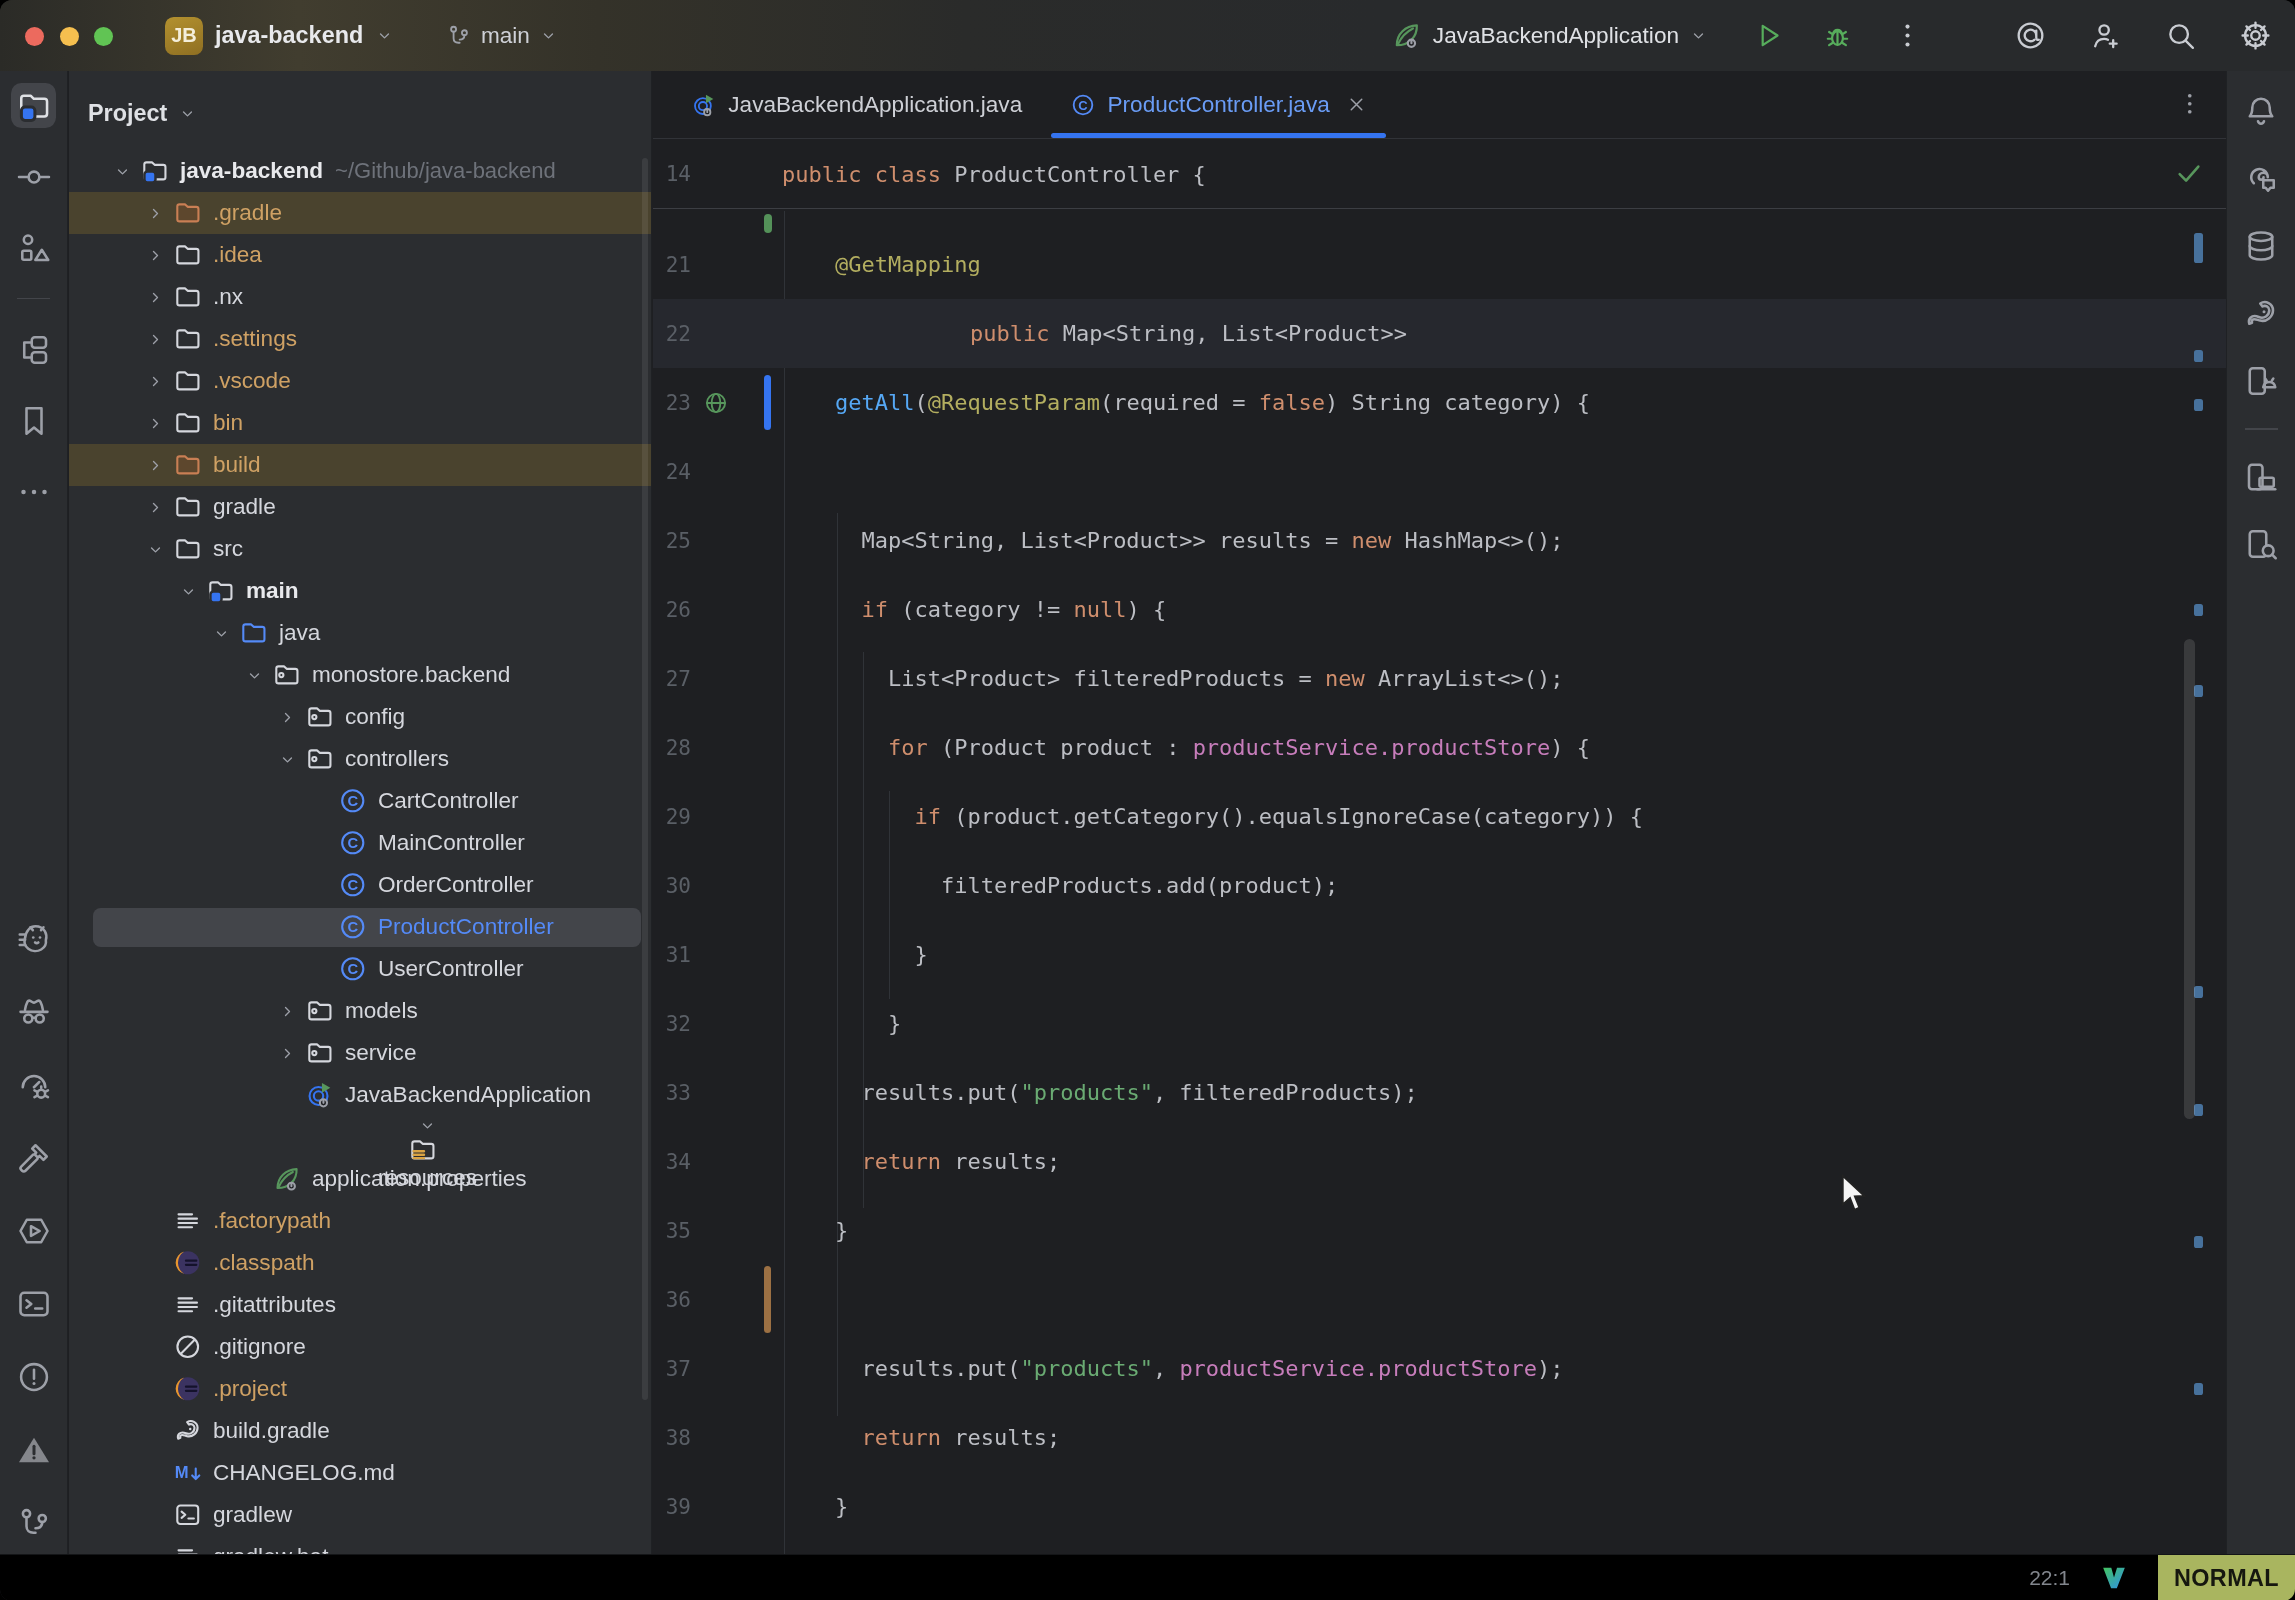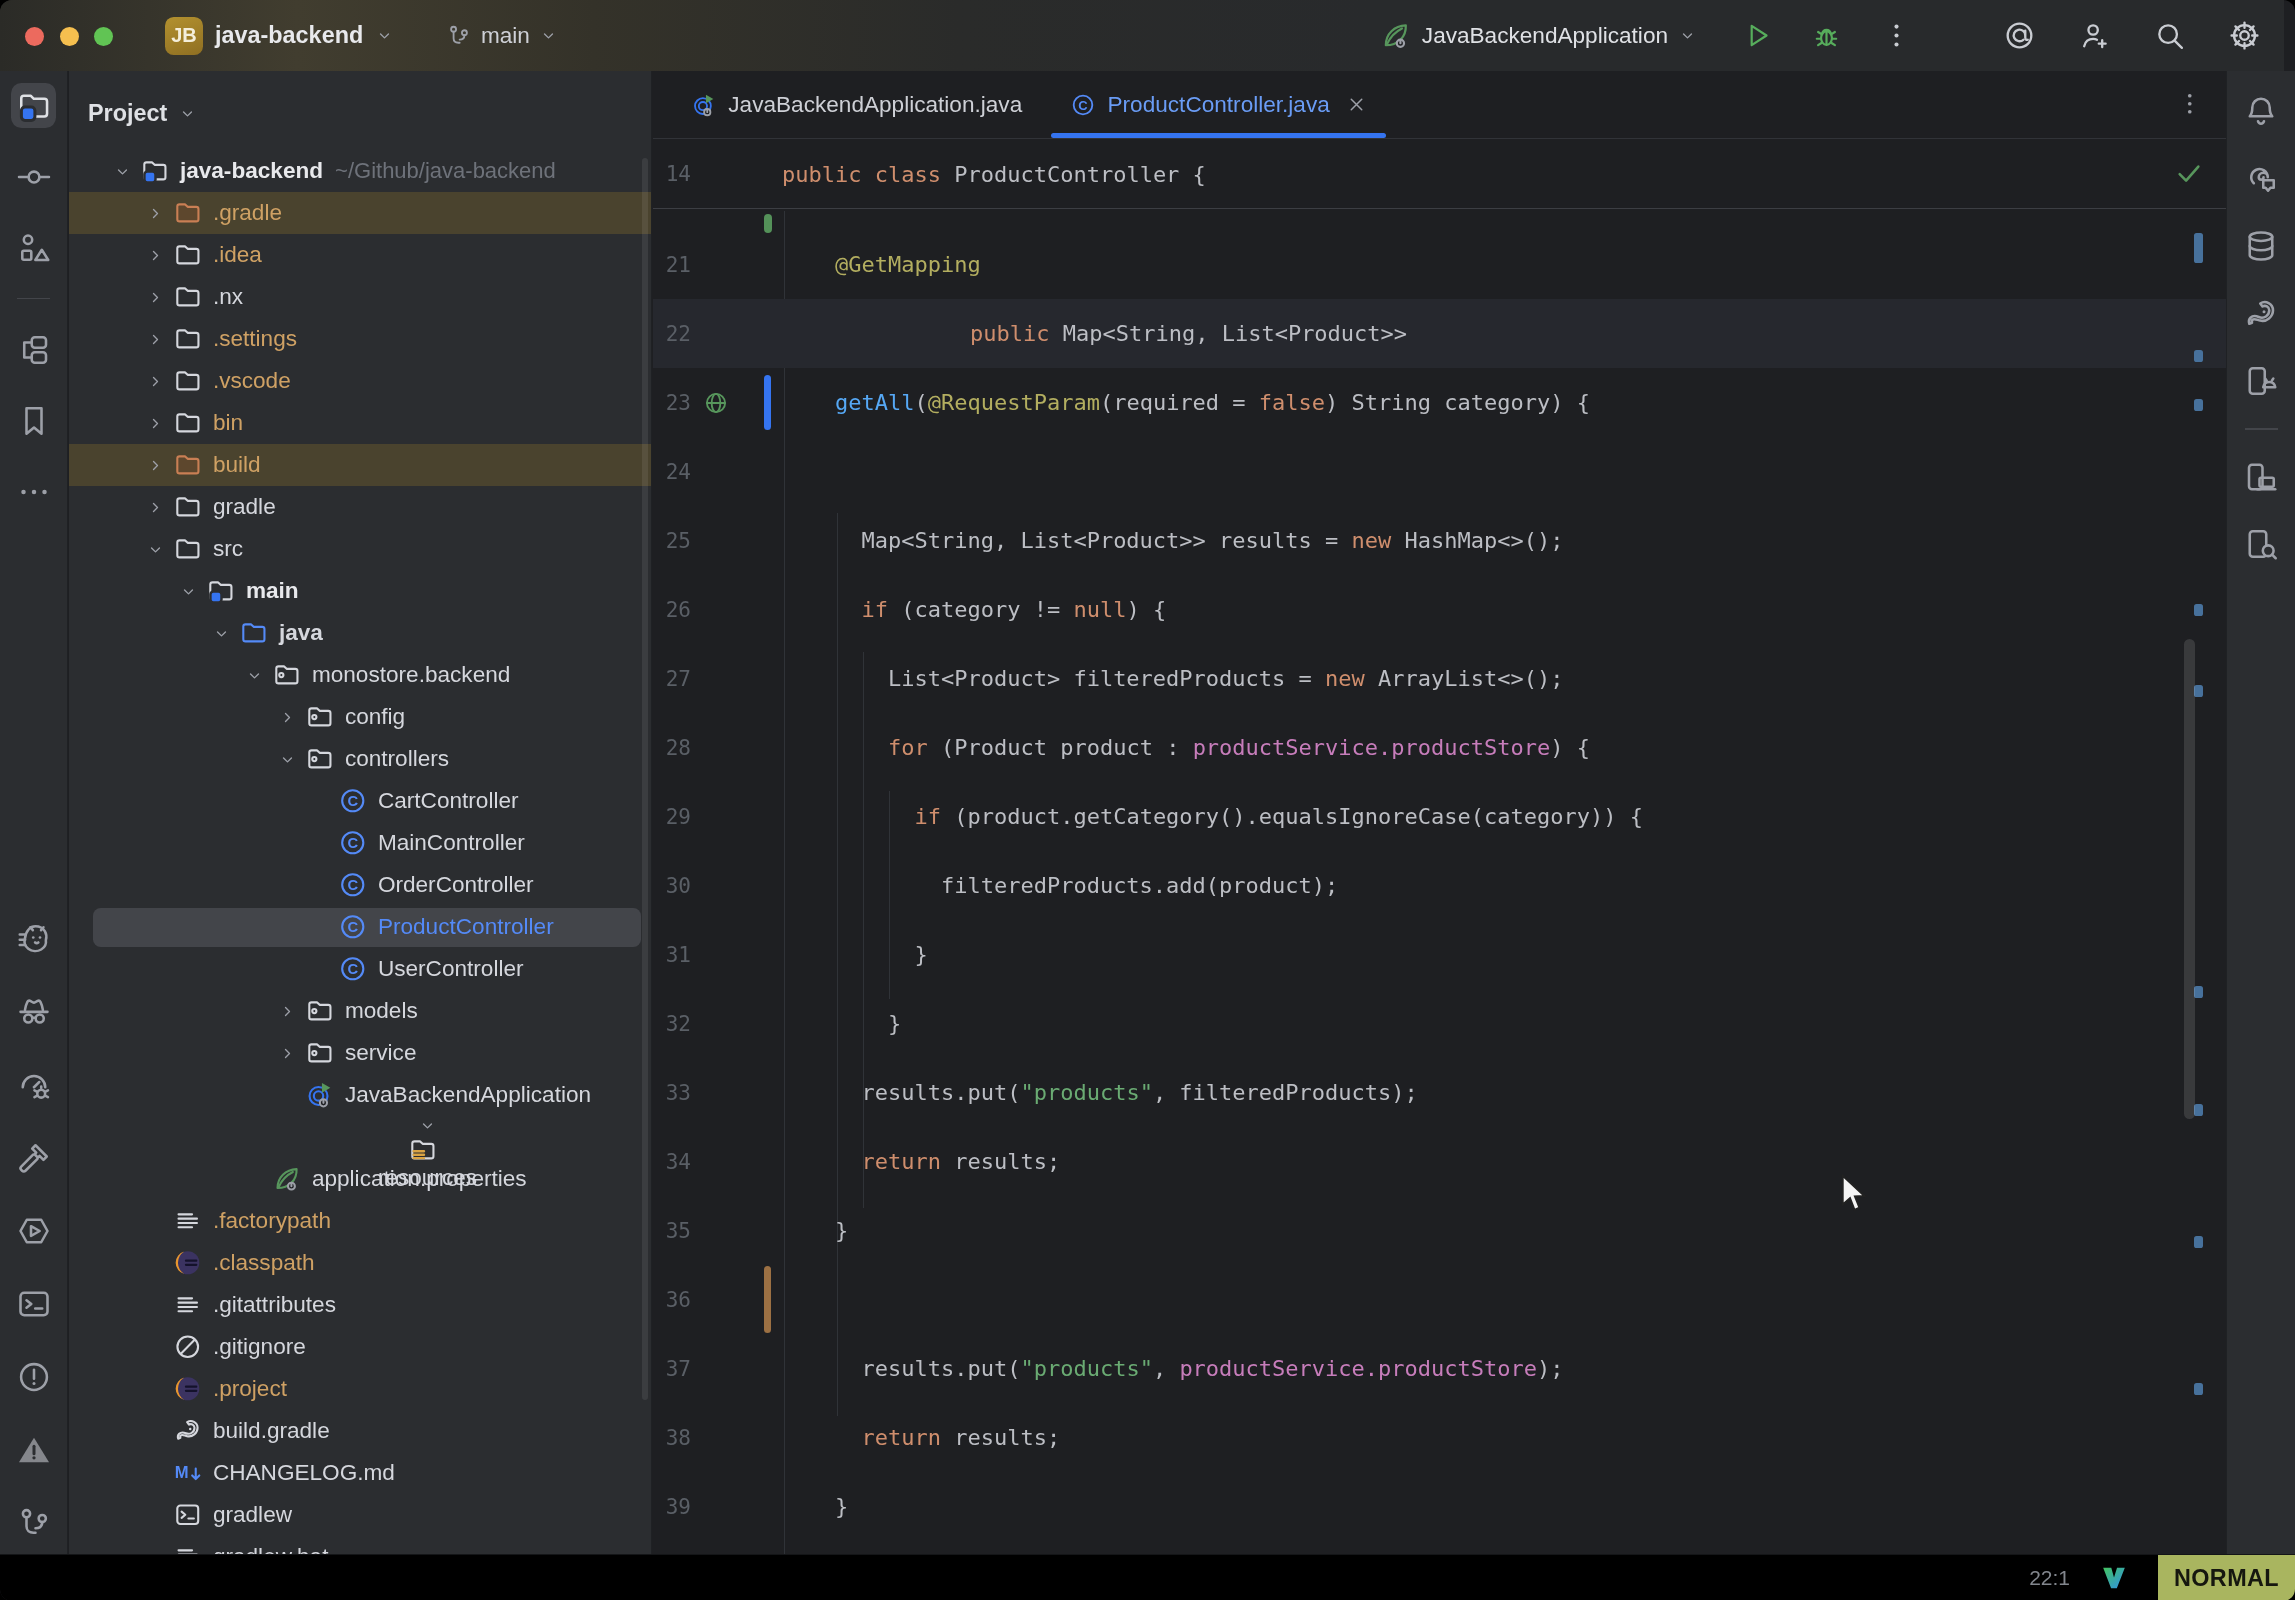--- a/index.html
+++ b/index.html
@@ -1,21 +1,21 @@
 <!DOCTYPE html>
 <html style="font-size:14px"><head>
 <meta charset="utf-8">
 <style>
   html,body{margin:0;padding:0;background:#000;width:2295px;height:1601px;overflow:hidden;
     font-family:"Liberation Sans", sans-serif;}
   *{box-sizing:border-box;}
   .window{position:relative;width:2295px;height:1601px;background:#1e1f22;border-radius:12px;overflow:hidden;}
 
   
-  .titlebar{position:absolute;top:0;left:0;right:11px;height:71px;
+  .titlebar{position:absolute;top:0;left:0;right:0;height:71px;
     background:linear-gradient(90deg,#2b2b27 0%,#413d2f 13%,#343229 26%,#2a2b2a 42%,#282a2c 60%,#282a2c 100%);
     display:flex;align-items:center;}
   .traffic{position:absolute;left:25px;top:27px;display:flex;gap:15.6px;}
   .tl{width:19px;height:19px;border-radius:50%;}
   .tl.red{background:#ec6a5e;} .tl.yellow{background:#f5bf4f;} .tl.green{background:#61c454;}
   .proj-badge{position:absolute;left:165px;top:16.5px;width:38px;height:38px;border-radius:8.7px;
     background:linear-gradient(160deg,#b3912f,#8f6f22);color:#f4eeda;font-weight:bold;font-size:20px;
     display:flex;align-items:center;justify-content:center;}
   .tb-left{position:absolute;left:215px;top:0;height:71px;display:flex;align-items:center;gap:12px;}
   .tb-proj{color:#e8e9ec;font-weight:700;font-size:23.4px;}
@@ -468,21 +468,21 @@
             </svg>
           </span>
           <span class="ticon">
             <svg viewBox="0 0 24 24" fill="none" stroke="currentColor" stroke-width="1.7" stroke-linecap="round" stroke-linejoin="round">
               <path d="M3.5 7c0-1 .8-1.8 1.8-1.8h4.6l2 2h7c1 0 1.8.8 1.8 1.8v8.2c0 1-.8 1.8-1.8 1.8H5.3c-1 0-1.8-.8-1.8-1.8z"></path>
               <rect x="3.6" y="12.6" width="9" height="9" rx="2.4" fill="#3574f0" stroke="#2b2d30" stroke-width="2"></rect>
             </svg>
           </span>
           <span class="lbl bold">main</span>
         </div>
-        <div class="trow" style="padding-left: 135px; font-weight: bold;">
+        <div class="trow" style="padding-left: 135px;">
           <span class="chevslot">
             <svg viewBox="0 0 24 24" fill="none" stroke="currentColor" stroke-width="1.7" stroke-linecap="round" stroke-linejoin="round">
               <path d="M7 10l5 5 5-5"></path>
             </svg>
           </span>
           <span class="ticon">
             <svg viewBox="0 0 24 24" fill="none" stroke="currentColor" stroke-width="1.7" stroke-linecap="round" stroke-linejoin="round">
               <path d="M3.5 7c0-1 .8-1.8 1.8-1.8h4.6l2 2h7c1 0 1.8.8 1.8 1.8v8.2c0 1-.8 1.8-1.8 1.8H5.3c-1 0-1.8-.8-1.8-1.8z" stroke="#548af7"></path>
             </svg>
           </span>

